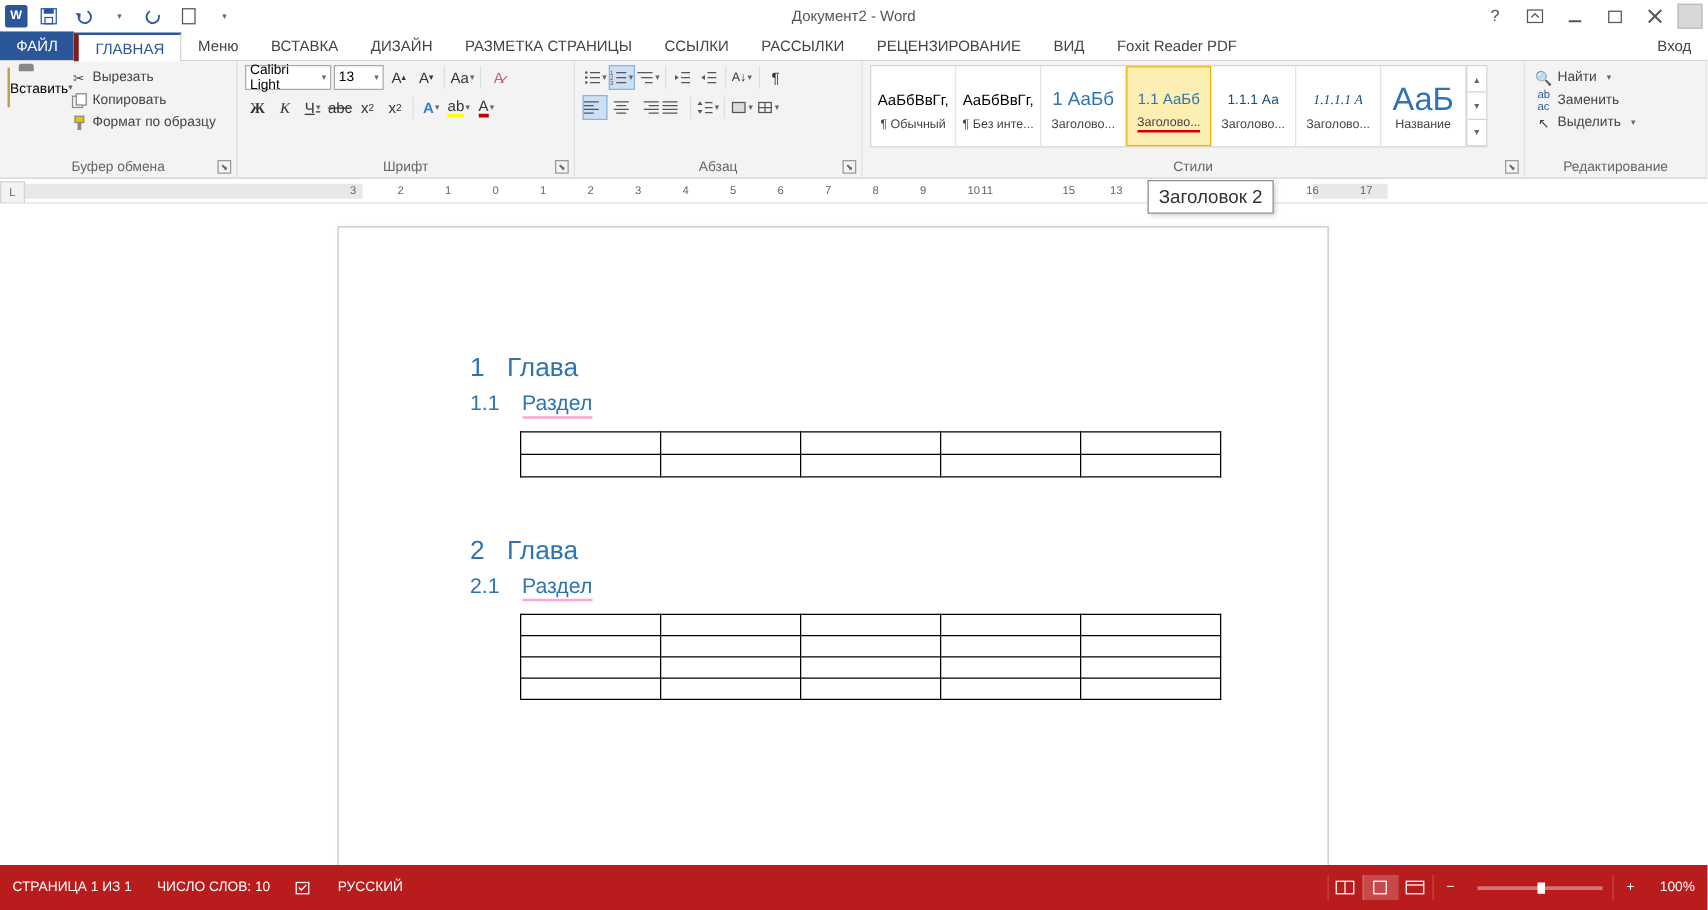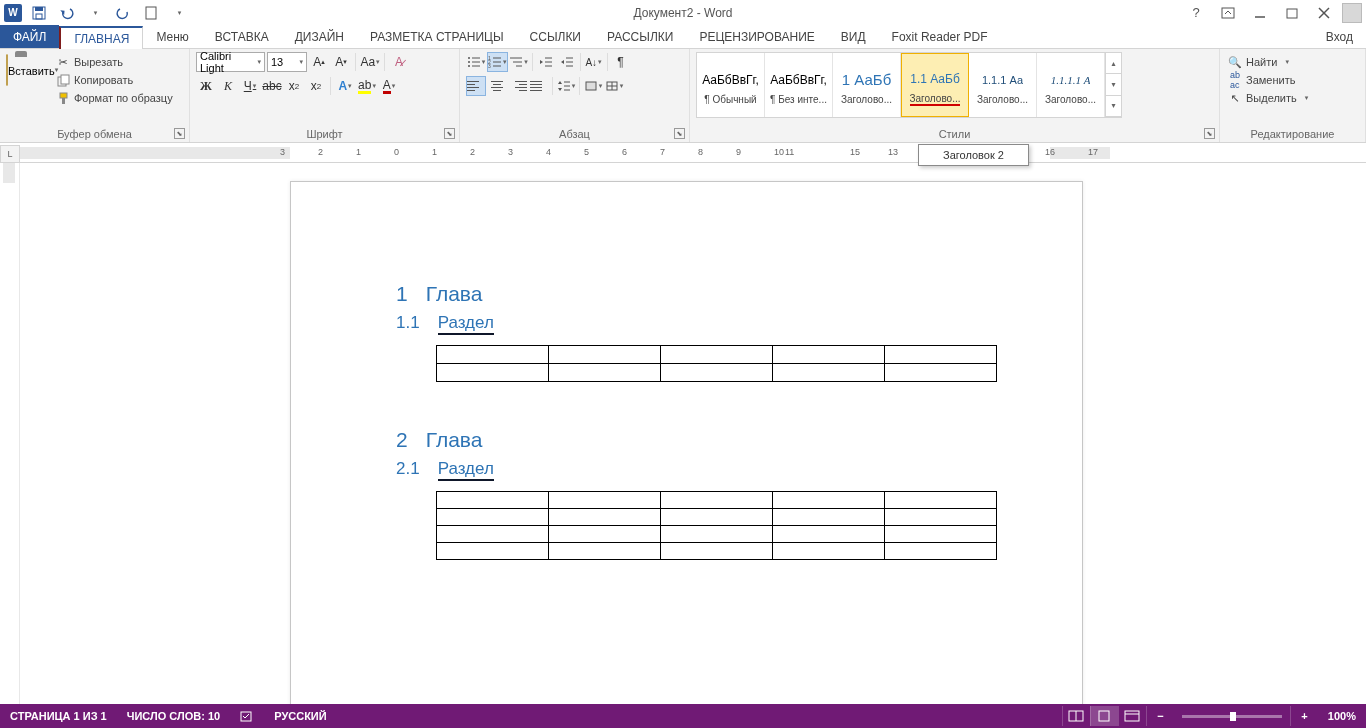--- a/index.html
+++ b/index.html
@@ -12,21 +12,21 @@
 .qat-btn { width:22px; height:22px; display:flex; align-items:center; justify-content:center; color:#555; cursor:pointer; }
 .title-center { position:absolute; left:50%; transform:translateX(-50%); color:#555; font-size:12px; }
 .tb-right { margin-left:auto; display:flex; align-items:center; gap:4px; padding-right:4px; }
 .win-btn { width:28px; height:22px; display:flex; align-items:center; justify-content:center; color:#555; cursor:pointer; font-size:13px; }
 .user-icon { width:20px; height:20px; background:#d8d8d8; border:1px solid #bbb; }
 
 
 .tabs { height:24px; background:#fff; display:flex; align-items:stretch; border-bottom:1px solid #d4d4d4;justify-content:flex-end; }
 .tab { padding:0 13px; display:flex; align-items:center; color:#444; font-size:12px; cursor:pointer; }
 .tab.file { background:#2b579a; color:#fff; }
-.tab.active { background:#fff; color:#2b579a; border-top:2px solid #2b579a; border-left:2px solid #7f1d1d; border-right:1px solid #d4d4d4; position:relative; top:1px; }
+.tab.active { background:#fff; color:#2b579a; border-top:2px solid #2b579a; border-left:4px solid #7f1d1d; border-right:1px solid #d4d4d4; position:relative; top:1px; }
 .tab-login { margin-left:auto; }
 
 
 .ribbon { height:94px; background:#f3f3f3; border-bottom:1px solid #d4d4d4; display:flex; }
 .group { border-right:1px solid #e0e0e0; padding:3px 6px 2px 6px; display:flex; flex-direction:column; position:relative; }
 .group-label { position:absolute; bottom:2px; left:0; right:0; text-align:center; font-size:11px; color:#666; }
 .group-body { flex:1; display:flex; align-items:flex-start; }
 .dialog-launcher { position:absolute; bottom:3px; right:4px; width:11px; height:11px; border:1px solid #999; font-size:7px; display:flex; align-items:center; justify-content:center; color:#666; cursor:pointer; }
 
 
@@ -69,50 +69,50 @@
 .style-item .hdr3 { color:#1f4d78; font-size:11px; }
 .gallery-scroll { width:16px; display:flex; flex-direction:column; border-left:1px solid #d4d4d4; }
 .gallery-scroll div { flex:1; display:flex; align-items:center; justify-content:center; font-size:8px; color:#666; cursor:pointer; border-bottom:1px solid #d4d4d4; }
 .red-underline { border-bottom:2px solid #d00000; }
 
 
 .edit-col { display:flex; flex-direction:column; gap:2px; padding-top:2px; }
 .edit-item { display:flex; align-items:center; gap:4px; font-size:11px; color:#444; cursor:pointer; padding:1px 2px; }
 
 
-.tooltip { position:absolute; top:144px; left:918px; background:#fff; border:1px solid #8a8a8a; padding:4px 24px; font-size:11px; color:#333; box-shadow:2px 2px 4px rgba(0,0,0,.2); z-index:20; }
+.tooltip { position:absolute; top:144px; left:918px; background:#fff; border:1px solid #8a8a8a; padding:4px 8px; font-size:15px; color:#333; box-shadow:2px 2px 4px rgba(0,0,0,.2); z-index:20; }
 
 
 .ruler-h { height:18px; background:#fff; display:flex; position:relative; margin-top:2px; }
 .ruler-corner { width:20px; height:18px; background:#f3f3f3; border:1px solid #d4d4d4; font-size:9px; display:flex; align-items:center; justify-content:center; color:#666; }
 .ruler-track { flex:1; position:relative; background:#fff; border-bottom:1px solid #d4d4d4; }
 .ruler-shade { position:absolute; top:2px; height:12px; background:#e8e8e8; }
 .ruler-nums { position:absolute; top:2px; font-size:9px; color:#666; display:flex; }
 .ruler-nums span { position:absolute; }
 
-.workspace { position:absolute; top:163px; bottom:20px; left:0; right:0; background:#fff; display:flex; }
+.workspace { position:absolute; top:163px; bottom:20px; left:0; right:0; background:#fff; display:flex;flex-direction:column; }
 .ruler-v { width:20px; background:#fff; border-right:1px solid #e8e8e8; position:relative; }
 .ruler-v-shade { position:absolute; left:3px; width:12px; background:#e8e8e8; }
 .page-area { flex:1; background:#fff; overflow:hidden; position:relative; }
 .page { position:absolute; left:270px; top:18px; width:793px; min-height:700px; background:#fff; border:1px solid #c6c6c6; box-shadow:0 0 4px rgba(0,0,0,.08); }
 .page-content { padding:100px 85px 40px 105px; }
 
 
 .h1 { color:#2e74b5; font-family:"Calibri Light"; font-size:21px; font-weight:normal; margin-bottom:6px; }
 .h1 .num { margin-right:18px; }
 .h2 { color:#2e74b5; font-family:"Calibri Light"; font-size:17px; font-weight:normal; margin-bottom:4px; }
 .h2 .num { margin-right:18px; }
-.spell { border-bottom:2px solid #0f172a; padding-bottom:1px; }
+.spell { border-bottom:2px solid #f9a8d4; padding-bottom:1px; }
 .doc-table { border-collapse:collapse; margin:12px 0 18px 40px; }
 .doc-table td { border:1px solid #000; width:117px; height:18px; }
 .doc-table.t4 td { height:17px; }
 .gap { height:28px; }
 
 
-.statusbar { position:absolute; bottom:0; left:0; right:0; height:24px; background:#701a75; color:#fff; display:flex; align-items:center; font-size:11px;font-weight:bold; }
+.statusbar { position:absolute; bottom:0; left:0; right:0; height:36px; background:#b91c1c; color:#fff; display:flex; align-items:center; font-size:11px; }
 .sb-item { padding:0 10px; cursor:pointer; }
 .sb-right { margin-left:auto; display:flex; align-items:center; }
 .view-btn { width:28px; height:20px; display:flex; align-items:center; justify-content:center; cursor:pointer; border-left:1px solid rgba(255,255,255,.2); }
 .zoom-slider { width:100px; height:3px; background:rgba(255,255,255,.4); margin:0 8px; position:relative; }
 .zoom-thumb { position:absolute; left:48px; top:-3px; width:6px; height:9px; background:#fff; }
 svg { display:block; }
 </style>
 </head>
 <body>
 
@@ -406,20 +406,24 @@
             <div class="style-preview hdr2">1.1  АаБб</div>
             <div class="style-label red-underline">Заголово...</div>
           </div>
           <div class="style-item">
             <div class="style-preview hdr3">1.1.1  Аа</div>
             <div class="style-label">Заголово...</div>
           </div>
           <div class="style-item">
             <div class="style-preview hdr3 italic">1.1.1.1 А</div>
             <div class="style-label">Заголово...</div>
+          </div>
+          <div class="style-item">
+            <div class="style-preview hdr1" style="font-size: 26px;">АаБ</div>
+            <div class="style-label">Название</div>
           </div>
           <div class="gallery-scroll">
             <div>▴</div>
             <div>▾</div>
             <div>▾</div>
           </div>
         </div>
     </div>
     <div class="group-label">Стили</div>
     <div class="dialog-launcher">⬊</div>

